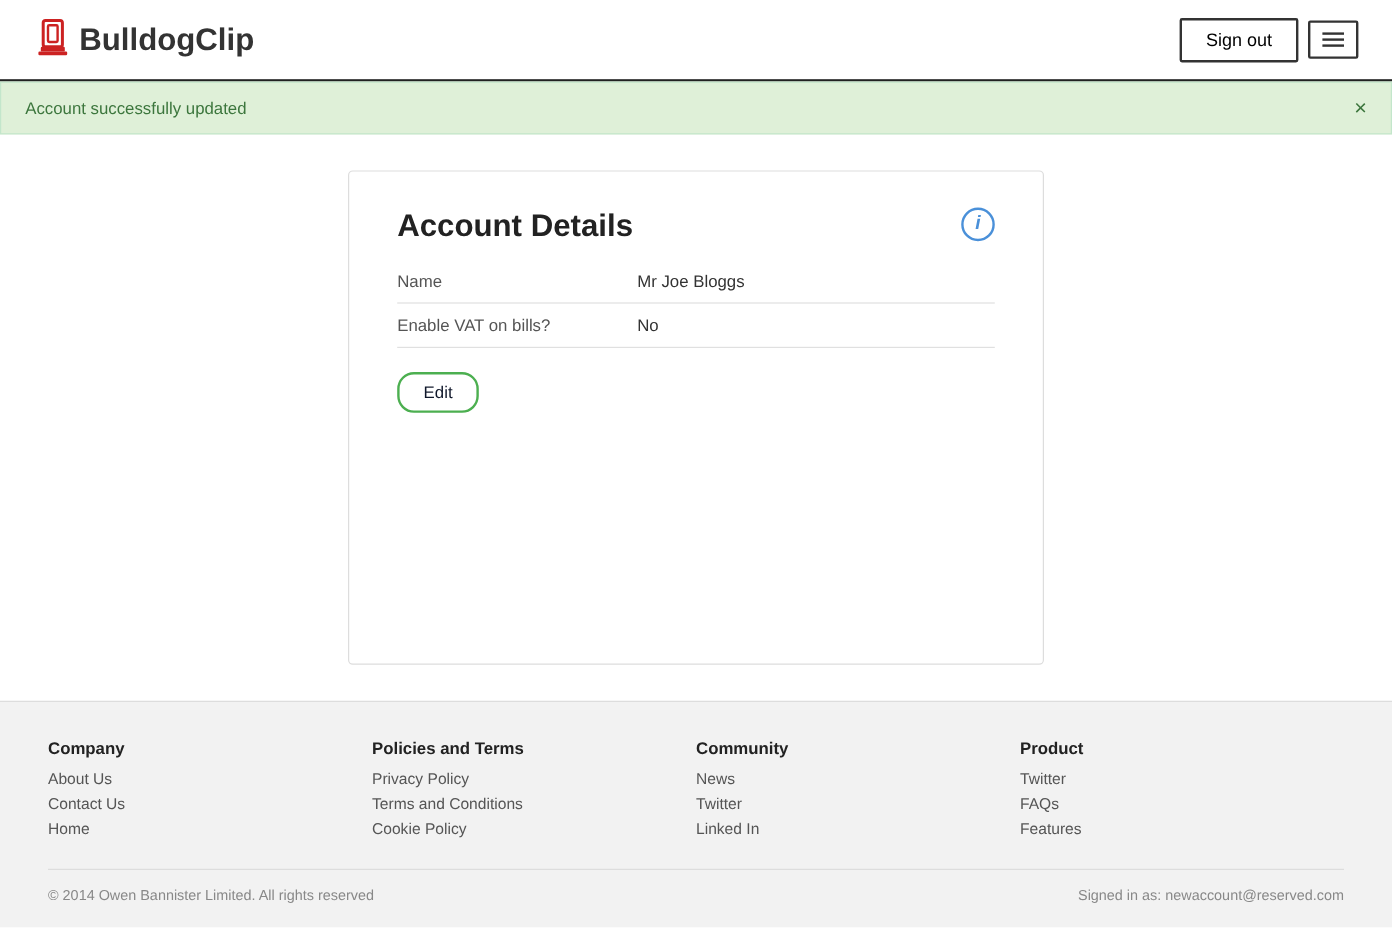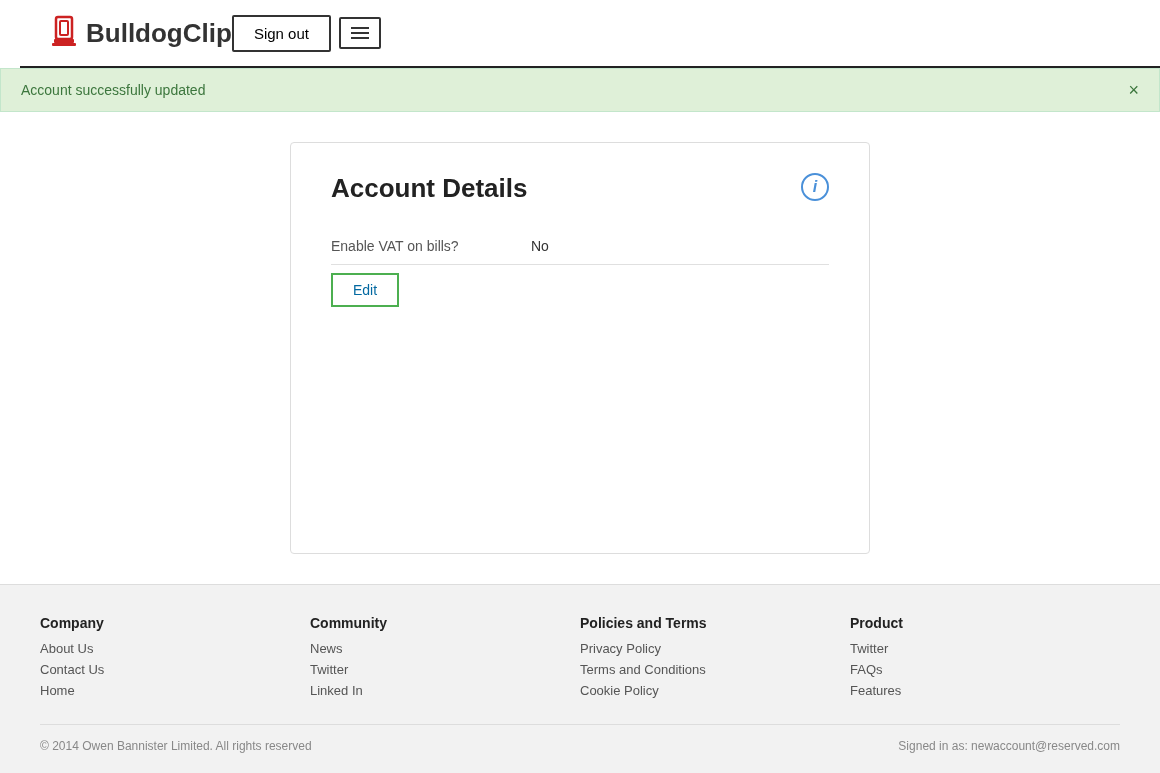--- a/index.html
+++ b/index.html
@@ -2,25 +2,24 @@
 <html><head>
   <meta charset="utf-8">
   <style>
     * { box-sizing: border-box; margin: 0; padding: 0; }
     body { font-family: Arial, Helvetica, sans-serif; font-size: 14px; color: #333; background: #fff; min-height: 773px; display: flex; flex-direction: column; }
 
     
     .header {
       display: flex;
       align-items: center;
-      justify-content: flex-start;
+      justify-content: space-between;
       padding: 10px 28px;
       border-bottom: 2px solid #222;
       height: 68px;
-      margin-left: 20px;
     }
     .logo {
       display: flex;
       align-items: center;
       gap: 6px;
       text-decoration: none;
       color: #333;
     }
     .logo-icon {
       width: 32px;
@@ -97,21 +96,21 @@
       border-radius: 4px;
       padding: 30px 40px;
       width: 580px;
       background: #fff;
       position: relative;
     }
     .account-card-header {
       display: flex;
       justify-content: space-between;
       align-items: flex-start;
-      margin-bottom: 24px;
+      margin-bottom: 12px;
     }
     .account-title {
       font-size: 26px;
       font-weight: bold;
       color: #222;
     }
     .info-icon {
       width: 28px;
       height: 28px;
       border-radius: 50%;
@@ -137,28 +136,28 @@
     .field-label {
       width: 200px;
       color: #555;
       font-size: 14px;
     }
     .field-value {
       color: #333;
       font-size: 14px;
     }
     .btn-edit {
-      margin-top: 8px;
+      margin-top: 20px;
       border: 2px solid #4caf50;
       background: #fff;
-      color: #0369a1;
+      color: #0f172a;
       padding: 7px 20px;
       font-size: 14px;
       cursor: pointer;
-      border-radius: 0;
+      border-radius: 14px;
     }
 
     
     .footer {
       background: #f2f2f2;
       border-top: 1px solid #ddd;
       padding: 30px 40px 20px;
     }
     .footer-columns {
       display: flex;
@@ -224,49 +223,53 @@
 </div>
 
 <div class="main-content">
   <div class="account-card">
     <div class="account-card-header">
       <h1 class="account-title">Account Details</h1>
       <div class="info-icon">i</div>
     </div>
     <div class="account-fields">
       <div class="field-row">
+        <span class="field-label">Name</span>
+        <span class="field-value">Mr Joe Bloggs</span>
+      </div>
+      <div class="field-row">
         <span class="field-label">Enable VAT on bills?</span>
         <span class="field-value">No</span>
       </div>
     </div>
     <button class="btn-edit">Edit</button>
   </div>
 </div>
 
 <footer class="footer">
   <div class="footer-columns">
     <div class="footer-col">
       <div class="footer-col-title">Company</div>
       <a href="#">About Us</a>
       <a href="#">Contact Us</a>
       <a href="#">Home</a>
     </div>
     <div class="footer-col">
+      <div class="footer-col-title">Policies and Terms</div>
+      <a href="#">Privacy Policy</a>
+      <a href="#">Terms and Conditions</a>
+      <a href="#">Cookie Policy</a>
+    </div>
+    <div class="footer-col">
       <div class="footer-col-title">Community</div>
       <a href="#">News</a>
       <a href="#">Twitter</a>
       <a href="#">Linked In</a>
     </div>
     <div class="footer-col">
-      <div class="footer-col-title">Policies and Terms</div>
-      <a href="#">Privacy Policy</a>
-      <a href="#">Terms and Conditions</a>
-      <a href="#">Cookie Policy</a>
-    </div>
-    <div class="footer-col">
       <div class="footer-col-title">Product</div>
       <a href="#">Twitter</a>
       <a href="#">FAQs</a>
       <a href="#">Features</a>
     </div>
   </div>
   <div class="footer-bottom">
     <span>© 2014 Owen Bannister Limited. All rights reserved</span>
     <span>Signed in as: newaccount@reserved.com</span>
   </div>

